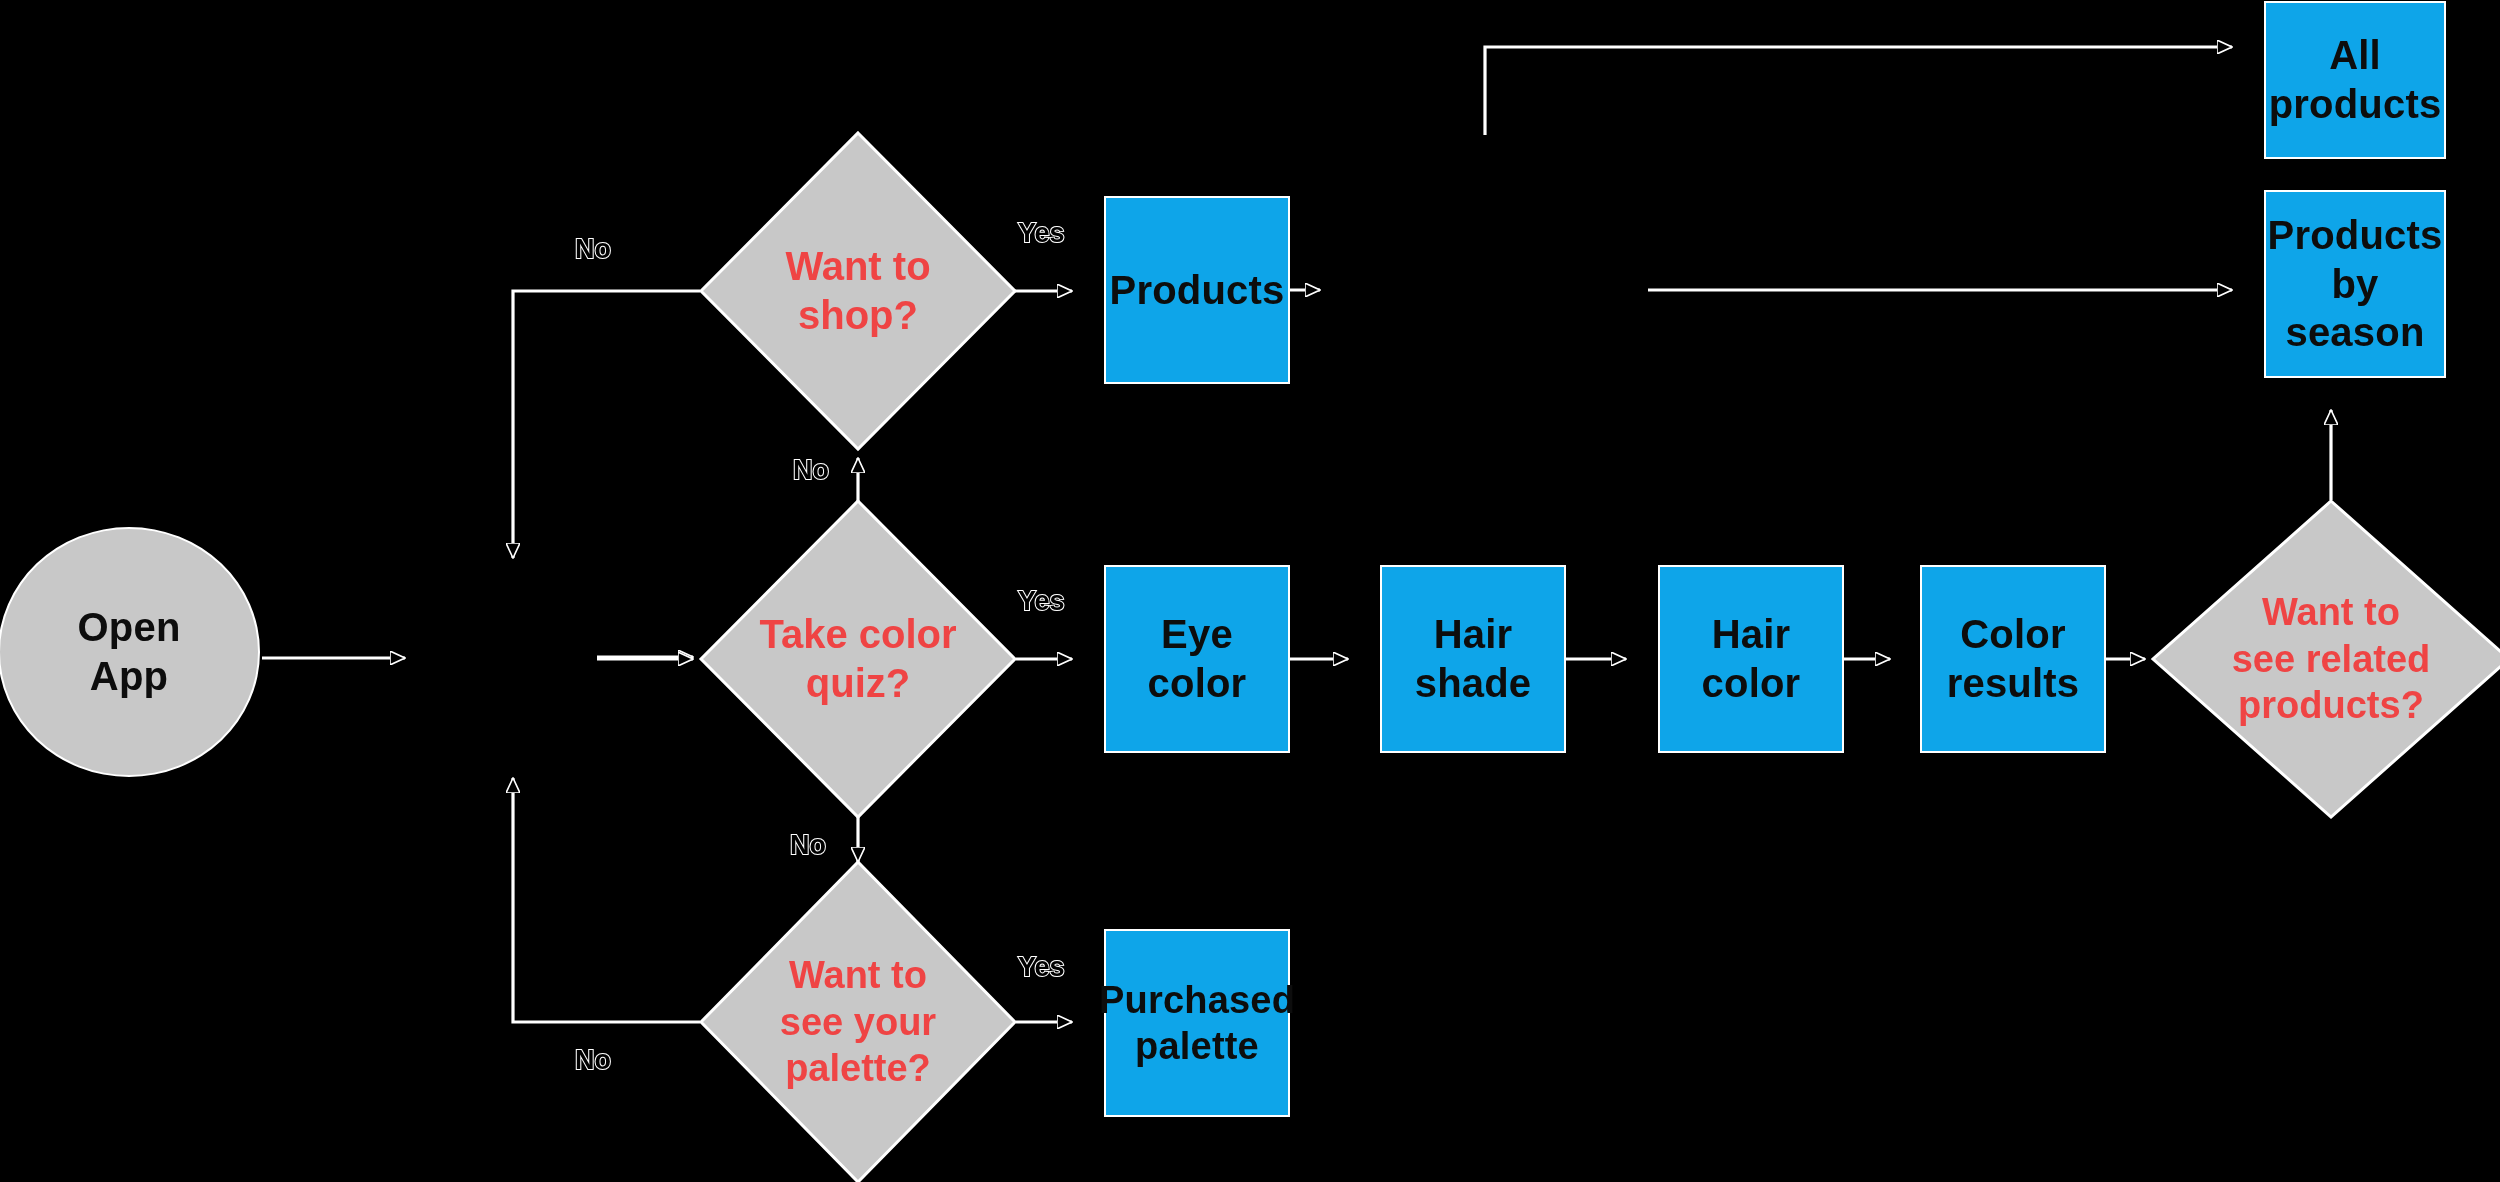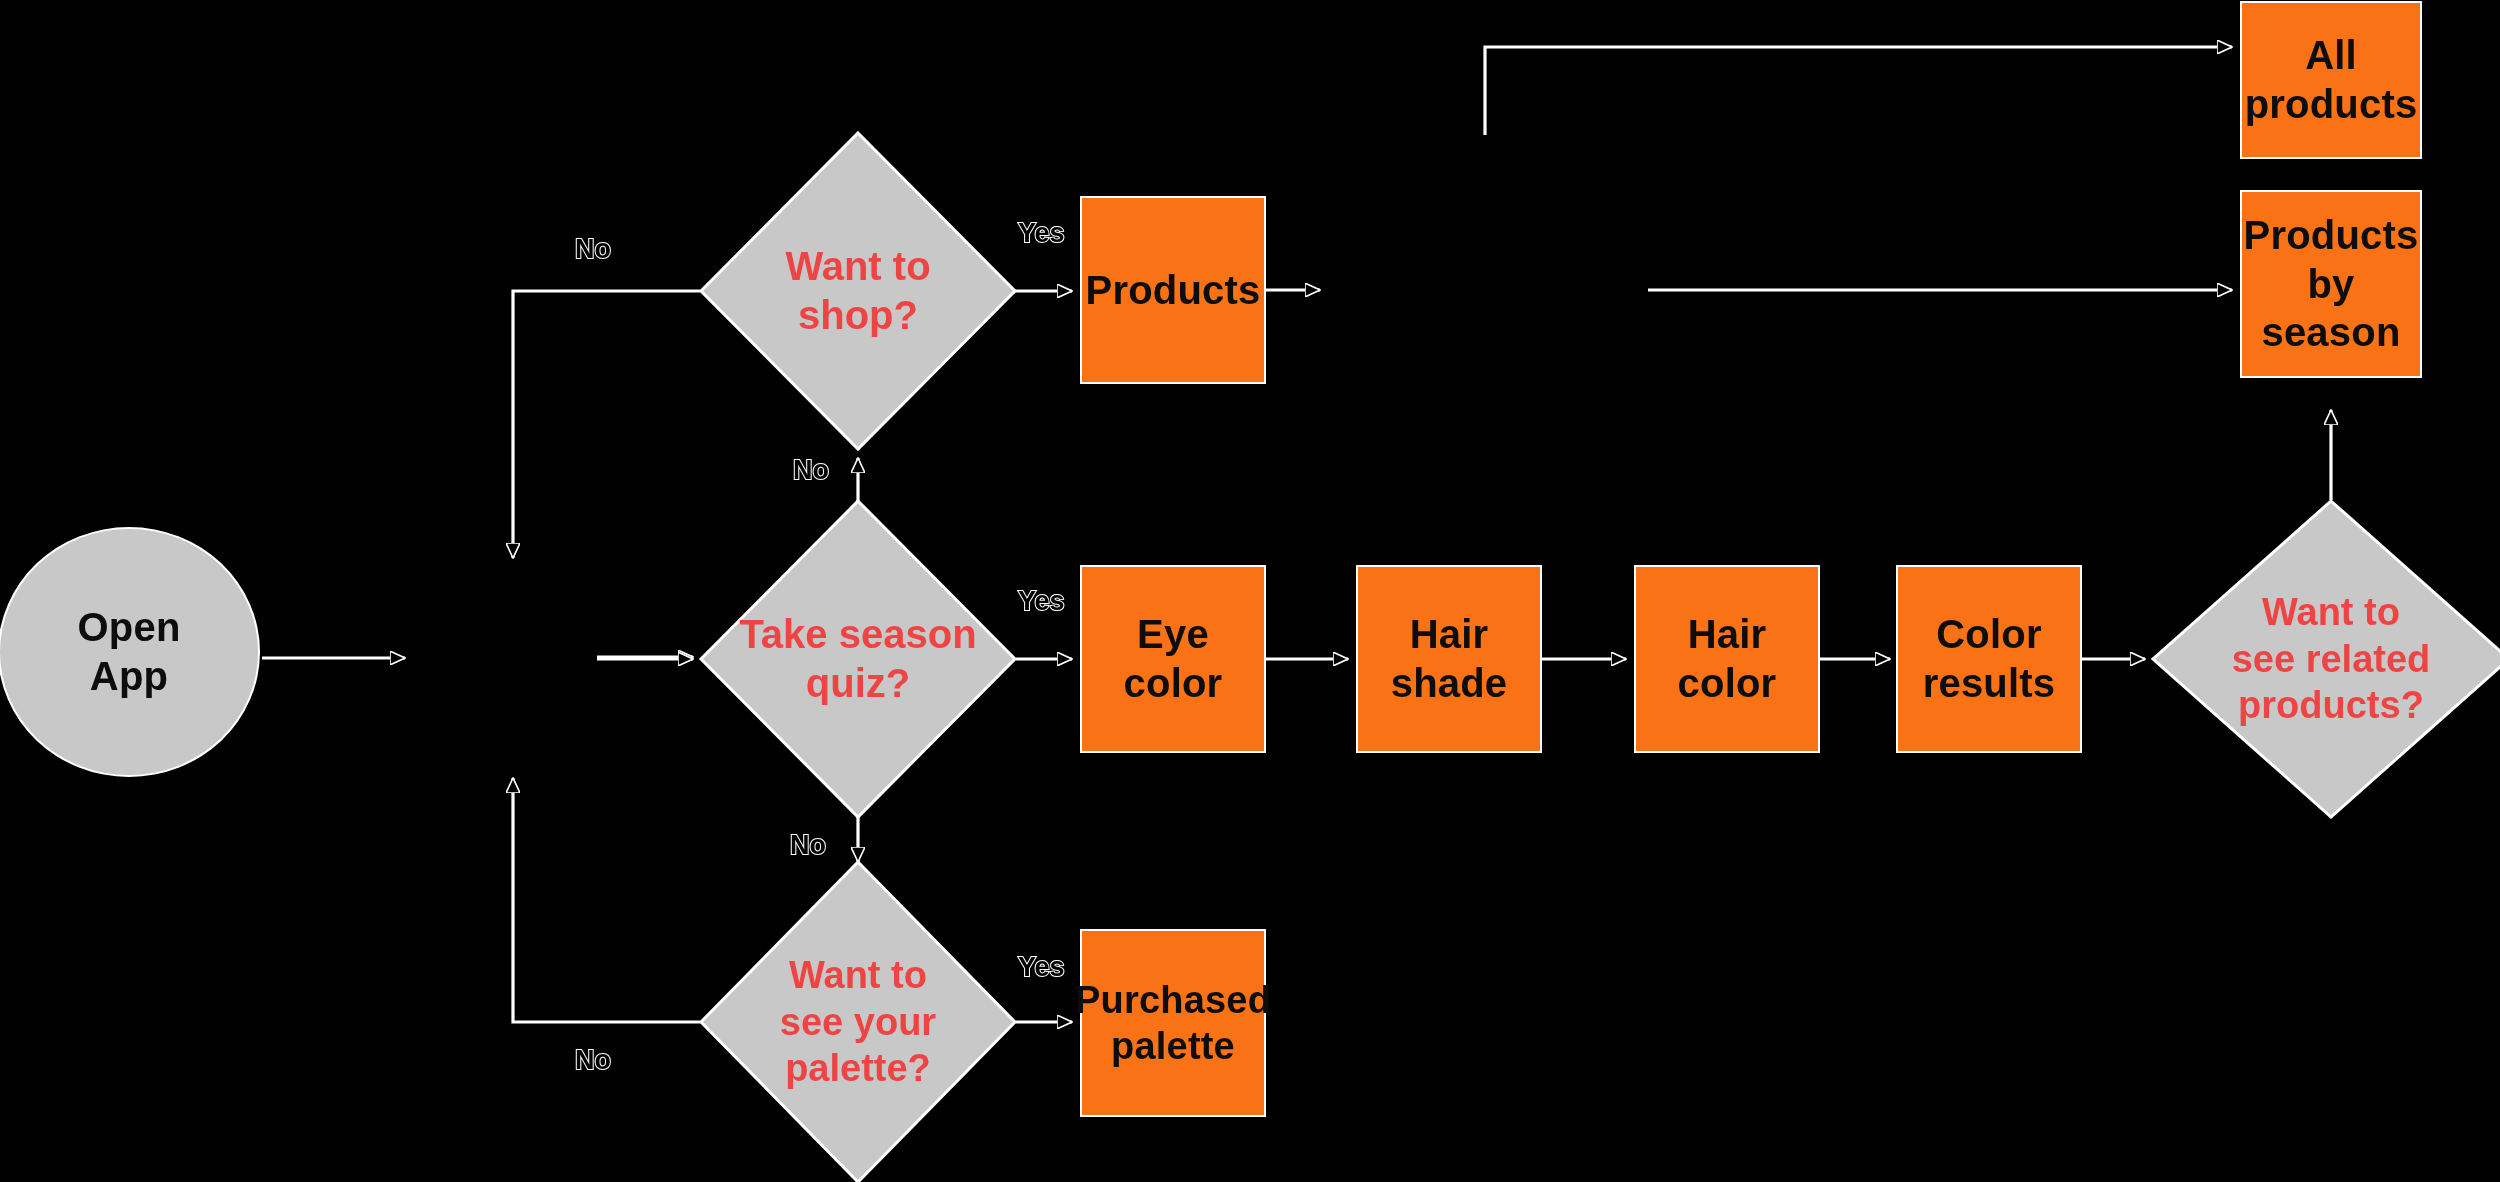--- a/index.html
+++ b/index.html
@@ -1,21 +1,21 @@
 <!DOCTYPE html>
 <html><head>
 <meta charset="utf-8">
 <style>
   html,body{margin:0;padding:0;background:#000;}
   #stage{position:relative;width:2500px;height:1182px;background:#000;overflow:hidden;
          font-family:"Liberation Sans","DejaVu Sans",sans-serif;}
   .node{position:absolute;display:flex;align-items:center;justify-content:center;
         text-align:center;color:#0d0d0d;font-weight:bold;line-height:1.22;
         letter-spacing:.2px;-webkit-font-smoothing:antialiased;}
-  .rect{background:#f97316;border:2px solid #ffffff;box-sizing:border-box;}
+  .rect{background:#0ea5e9;border:2px solid #ffffff;box-sizing:border-box;margin-left:24px;}
   .ellipse{background:#c8c8c8;border:2px solid #ffffff;border-radius:50%;box-sizing:border-box;}
   .diamond-wrap{position:absolute;}
   .diamond-wrap svg{position:absolute;left:0;top:0;}
   .diamond-label{position:absolute;left:0;top:0;width:100%;height:100%;
         display:flex;align-items:center;justify-content:center;text-align:center;
         color:#ef4444;font-weight:bold;line-height:1.22;}
   .edge{position:absolute;pointer-events:none;}
   .edgelabel{position:absolute;color:#000;font-weight:bold;font-size:27px;
         -webkit-text-stroke:2px #ffffff;paint-order:stroke fill;}
   .f40{font-size:40px;}
@@ -98,21 +98,21 @@
 
   <div class="node rect f40" style="left:2240px;top:190px;width:182px;height:188px;">
     <span style="white-space:pre-line;">Products
 by season</span>
   </div>
 
   <div class="diamond-wrap" style="left:698px;top:498px;width:320px;height:322px;">
     <svg width="320" height="322">
       <polygon points="160,3 317,161 160,319 3,161" fill="#c8c8c8" stroke="#ffffff" stroke-width="3"></polygon>
     </svg>
-    <div class="diamond-label f40" style="white-space:pre-line;">Take season
+    <div class="diamond-label f40" style="white-space:pre-line;">Take color
 quiz?</div>
   </div>
 
   <div class="node rect f40" style="left:1080px;top:565px;width:186px;height:188px;">
     <span style="white-space:pre-line;">Eye
 color</span>
   </div>
 
   <div class="node rect f40" style="left:1356px;top:565px;width:186px;height:188px;">
     <span style="white-space:pre-line;">Hair

